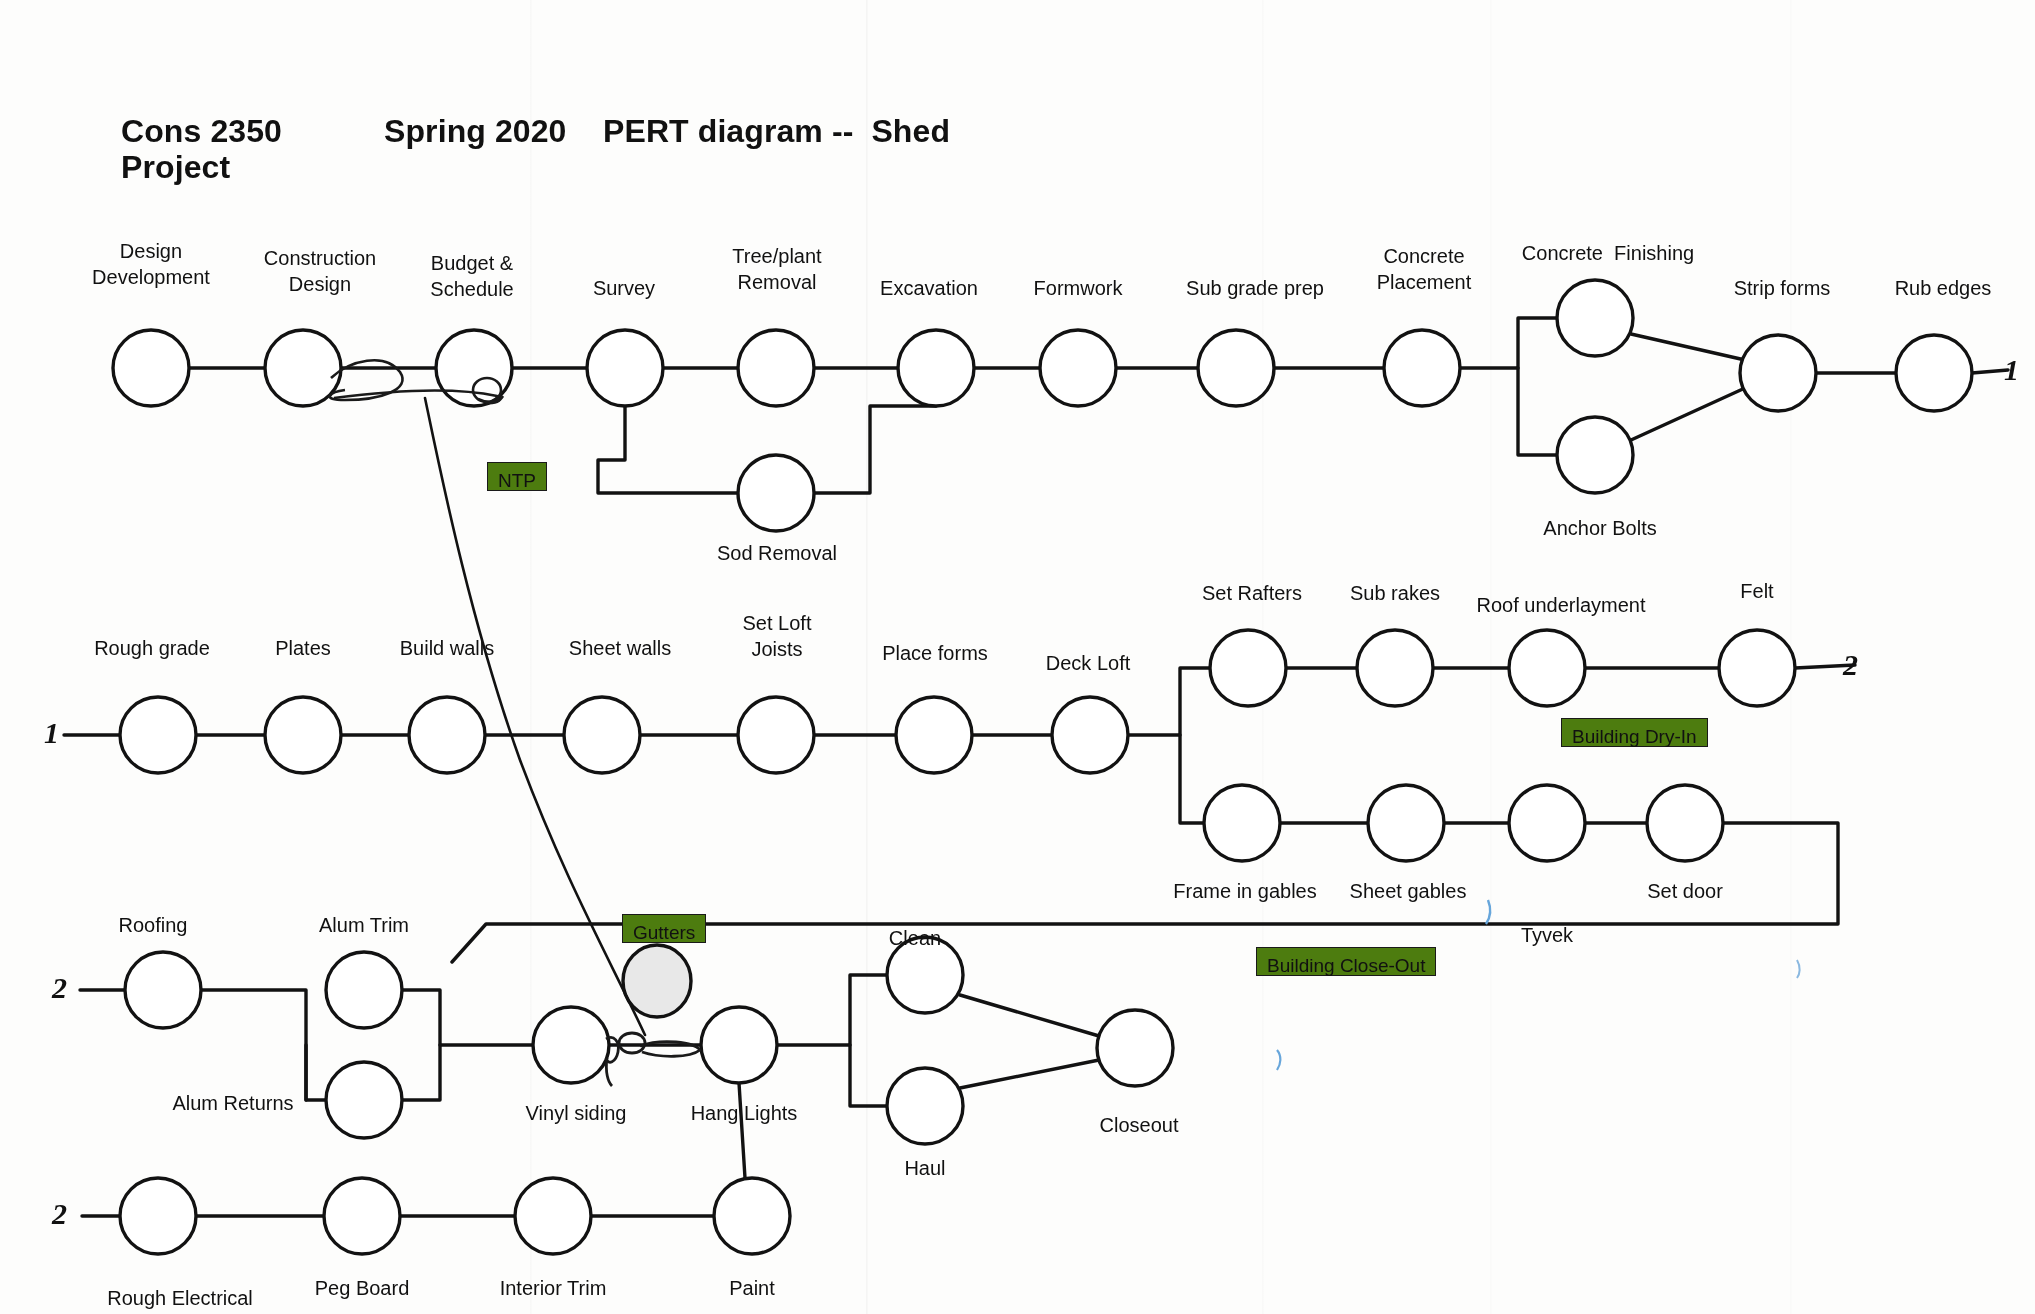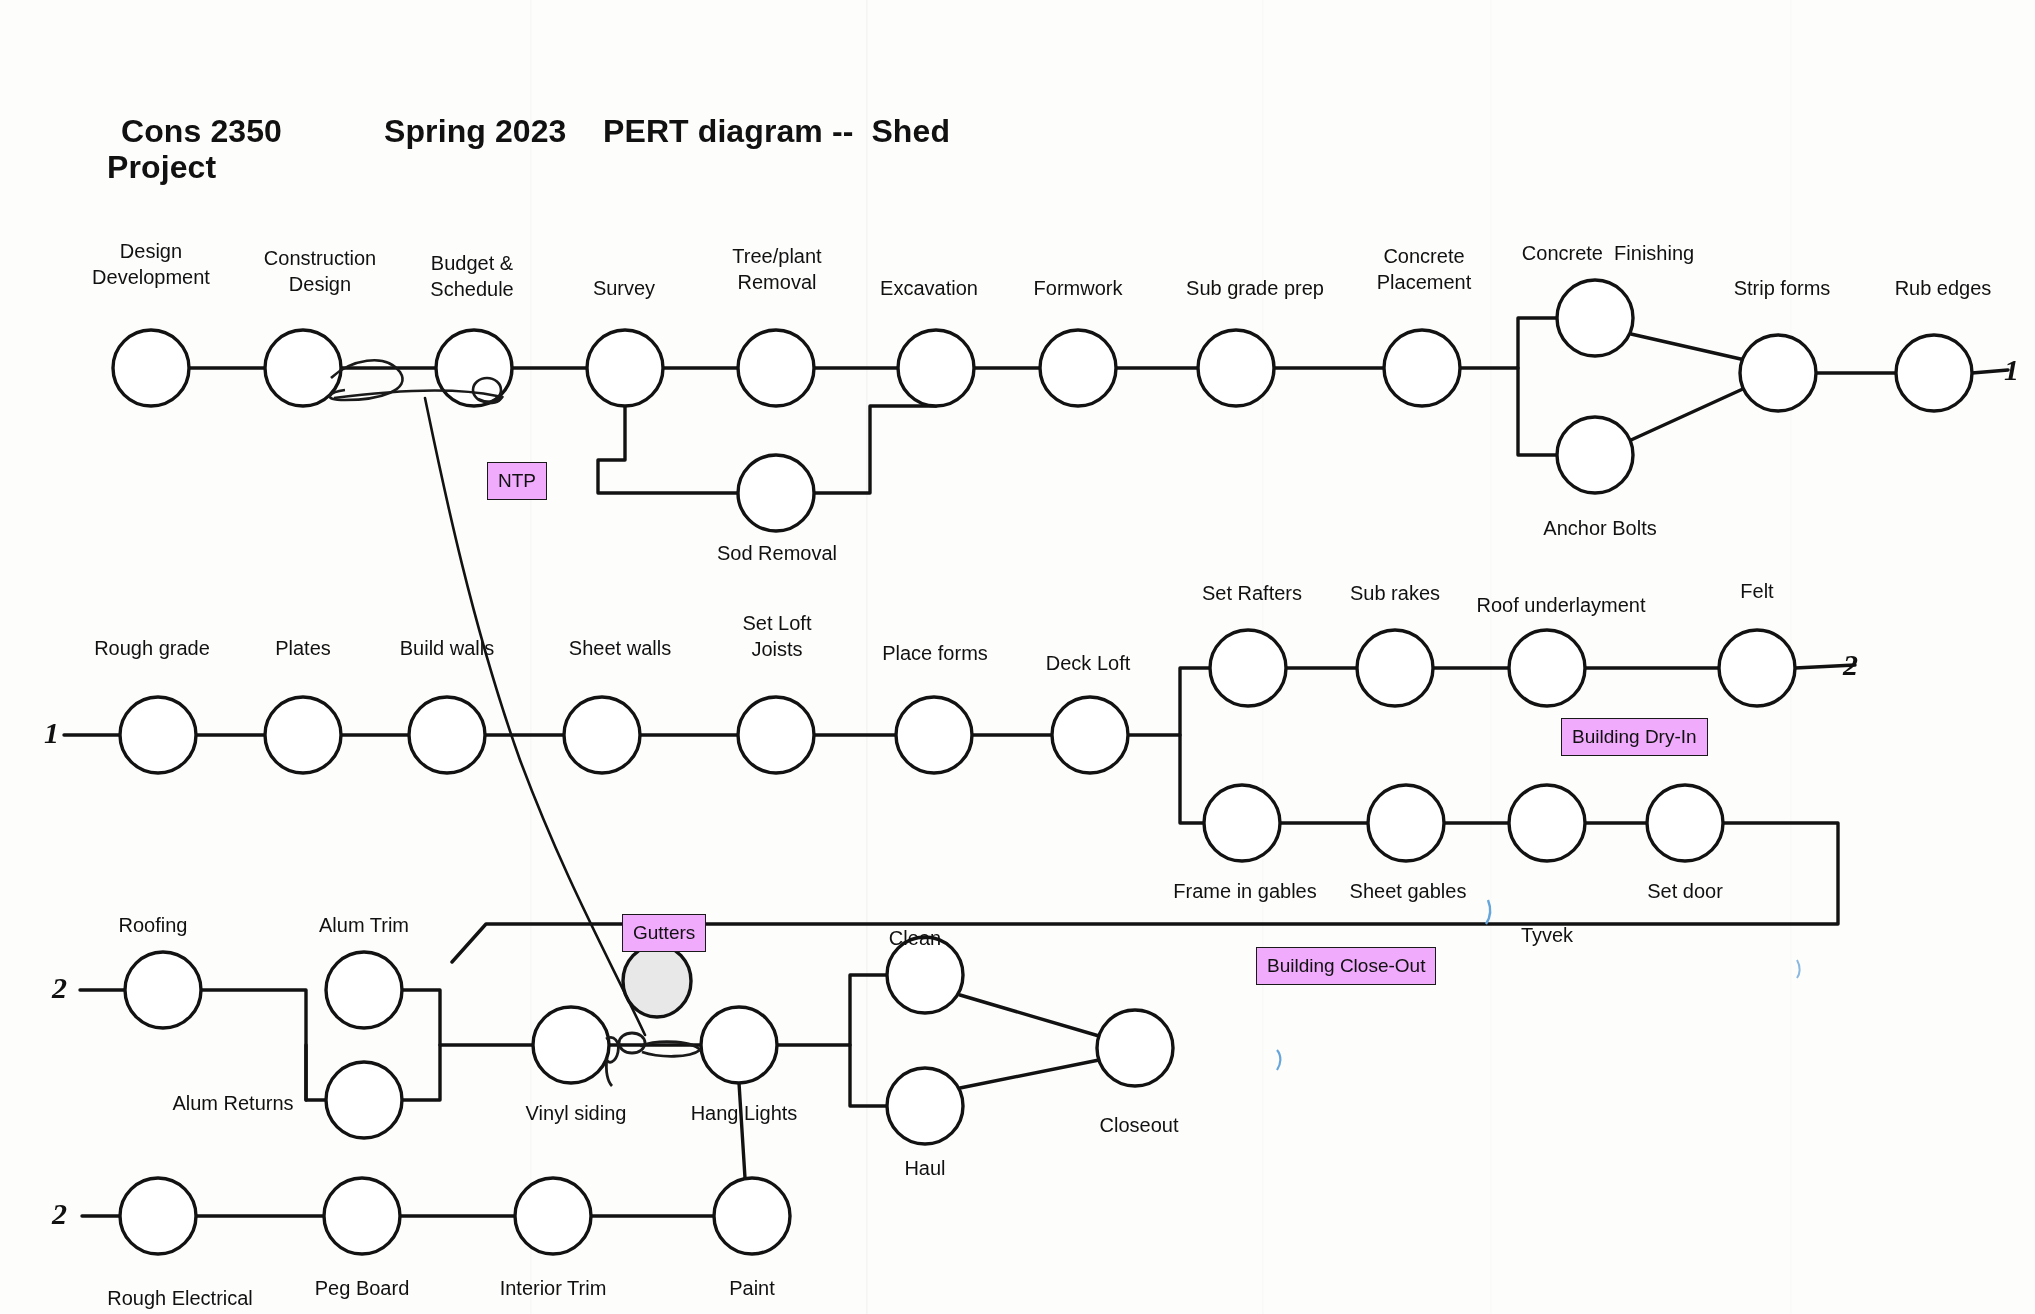--- a/index.html
+++ b/index.html
@@ -43,24 +43,24 @@
     position: absolute;
     font-size: 20px;
     line-height: 26px;
     white-space: pre;
     text-align: center;
     transform: translateX(-50%);
   }
   .tag-box {
     position: absolute;
     border: 1.6px solid #1a1a1a;
-    background: #f0abfc;
+    background: #4d7c0f;
     font-size: 19px;
     line-height: 1;
-    padding: 8px 10px 9px 10px;
+    padding: 8px 10px 0 10px;
     white-space: nowrap;
   }
   .conn-num {
     position: absolute;
     font-size: 30px;
     font-weight: bold;
     font-style: italic;
     font-family: "Liberation Serif", serif;
     white-space: nowrap;
   }
@@ -70,22 +70,22 @@
 
 <div id="canvas">
 
   <div class="crease" style="left:866px;"></div>
   <div class="crease" style="left:530px; opacity:.6;"></div>
   <div class="crease" style="left:1262px; opacity:.5;"></div>
   <div class="crease" style="left:1490px; opacity:.45;"></div>
   <div class="crease" style="left:1790px; opacity:.4;"></div>
 
   <div class="title-block" style="left:121px; top:113px;">Cons 2350</div>
-  <div class="title-block" style="left:107px; top:149px;">Project</div>
-  <div class="title-block" style="left:384px; top:113px;">Spring 2023</div>
+  <div class="title-block" style="left:121px; top:149px;">Project</div>
+  <div class="title-block" style="left:384px; top:113px;">Spring 2020</div>
   <div class="title-block" style="left:603px; top:113px;">PERT diagram --  Shed</div>
 
   <svg class="svg-layer" viewBox="0 0 2035 1314">
     <g id="edge-layer" fill="none" stroke="#121212" stroke-width="3.4" stroke-linecap="round" stroke-linejoin="round">
         <path d="M189 368 L265 368"></path>
         <path d="M341 368 L436 368"></path>
         <path d="M512 368 L587 368"></path>
         <path d="M663 368 L738 368"></path>
         <path d="M814 368 L898 368"></path>
         <path d="M625 406 L625 460 L598 460 L598 493 L738 493"></path>

